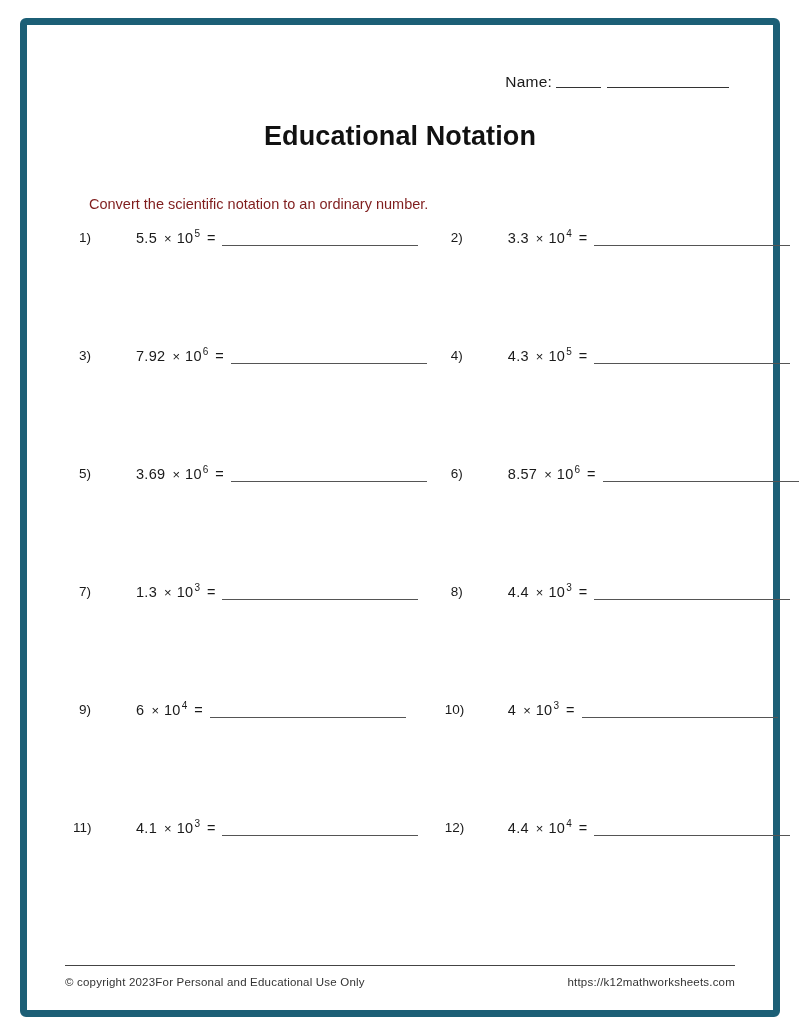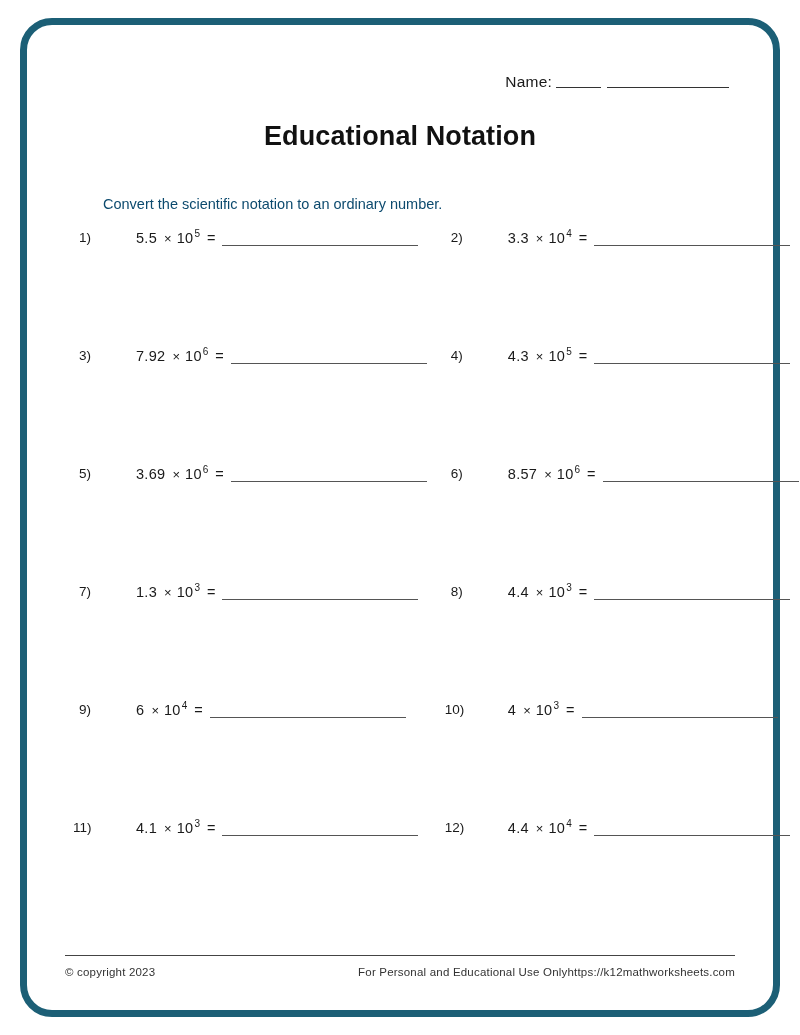--- a/index.html
+++ b/index.html
@@ -20,21 +20,21 @@
     box-sizing: border-box;
     padding: 18px 20px;
     background: #ffffff;
   }
   .sheet {
     position: relative;
     width: 100%;
     height: 100%;
     box-sizing: border-box;
     border: 7px solid #1c5f76;
-    border-radius: 32px;
+    border-radius: 6px;
     background: #ffffff;
     padding: 26px 38px 0 38px;
   }
   .name-row {
     display: flex;
     justify-content: flex-end;
     align-items: flex-end;
     padding-right: 6px;
     margin-top: 22px;
   }
@@ -62,23 +62,23 @@
     line-height: 1.45;
     margin-top: 26px;
     letter-spacing: .1px;
     color: #111;
   }
   .title .line2 {
     display: block;
   }
   .instructions {
     margin-top: 40px;
-    margin-left: 38px;
+    margin-left: 24px;
     font-size: 14.5px;
-    color: #0c4a6e;
+    color: #7f1d1d;
   }
   .problems {
     margin-top: 14px;
     display: grid;
     grid-template-columns: 1fr 1fr;
     grid-auto-rows: 118px;
     column-gap: 10px;
   }
   .problem {
     display: flex;
@@ -119,36 +119,36 @@
     display: inline-block;
     border-bottom: 1.1px solid #555;
     height: 15px;
     width: 196px;
     flex: 0 0 auto;
   }
   .footer {
     position: absolute;
     left: 38px;
     right: 38px;
-    bottom: 32px;
+    bottom: 22px;
     margin-top: 40px;
   }
   .footer-rule {
     border-top: 1.2px solid #444;
     margin-bottom: 10px;
   }
   .footer-row {
     display: flex;
     justify-content: space-between;
     align-items: center;
     font-size: 11.5px;
     color: #333;
     letter-spacing: .2px;
   }
-  .footer-center { flex: 1; text-align: right; }
+  .footer-center { flex: 1; text-align: left; }
   .footer-right { text-align: center; }
 </style>
 </head>
 <body>
 
 <div class="page">
   <div class="sheet">
 
     <div class="name-row">
       <span class="name-label">Name:</span>

